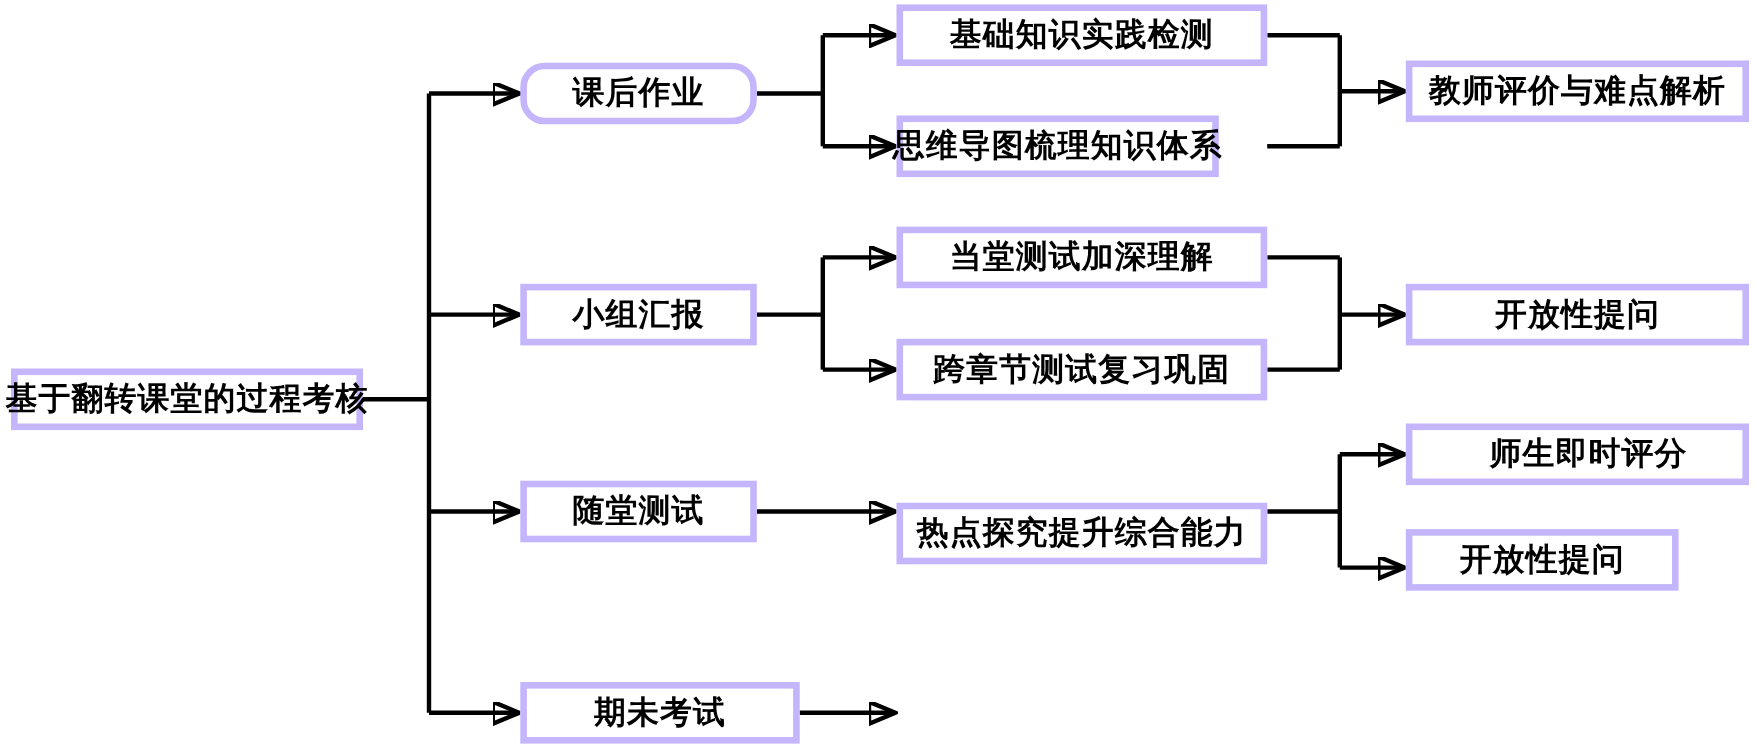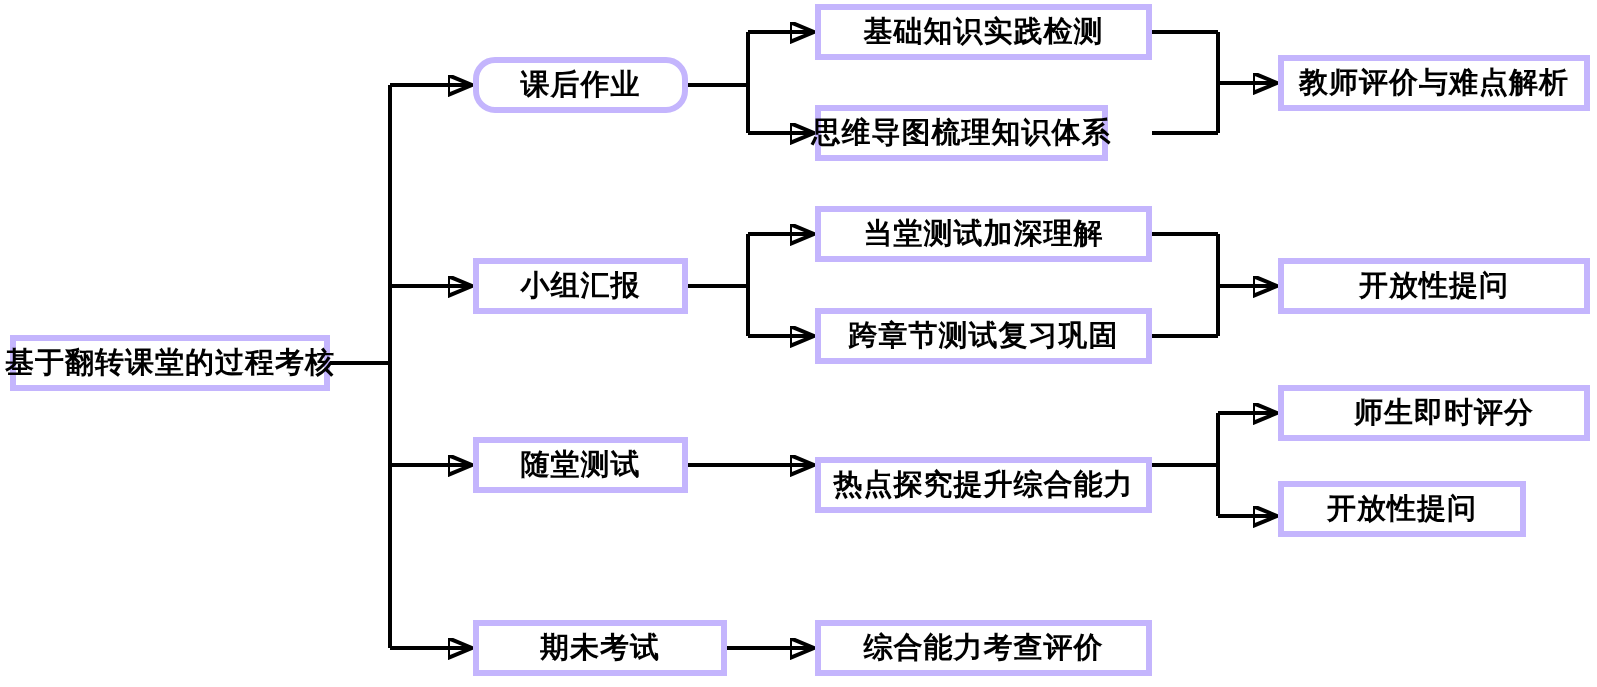--- a/index.html
+++ b/index.html
@@ -112,20 +112,19 @@
   <div class="node n-b1">课后作业</div>
   <div class="node n-b2">小组汇报</div>
   <div class="node n-b3">随堂测试</div>
   <div class="node n-b4">期未考试</div>
 
   <div class="node n-c11">基础知识实践检测</div>
   <div class="node n-c12">思维导图梳理知识体系</div>
   <div class="node n-c22">跨章节测试复习巩固</div>
   <div class="node n-c21">当堂测试加深理解</div>
   <div class="node n-c31">热点探究提升综合能力</div>
-  <div class="node n-c41">综合能力考查评价</div>
 
   <div class="node n-r1">教师评价与难点解析</div>
   <div class="node n-r2">开放性提问</div>
   <div class="node n-r3">师生即时评分</div>
   <div class="node n-r4">开放性提问</div>
 
 </div>
 
 </body></html>

